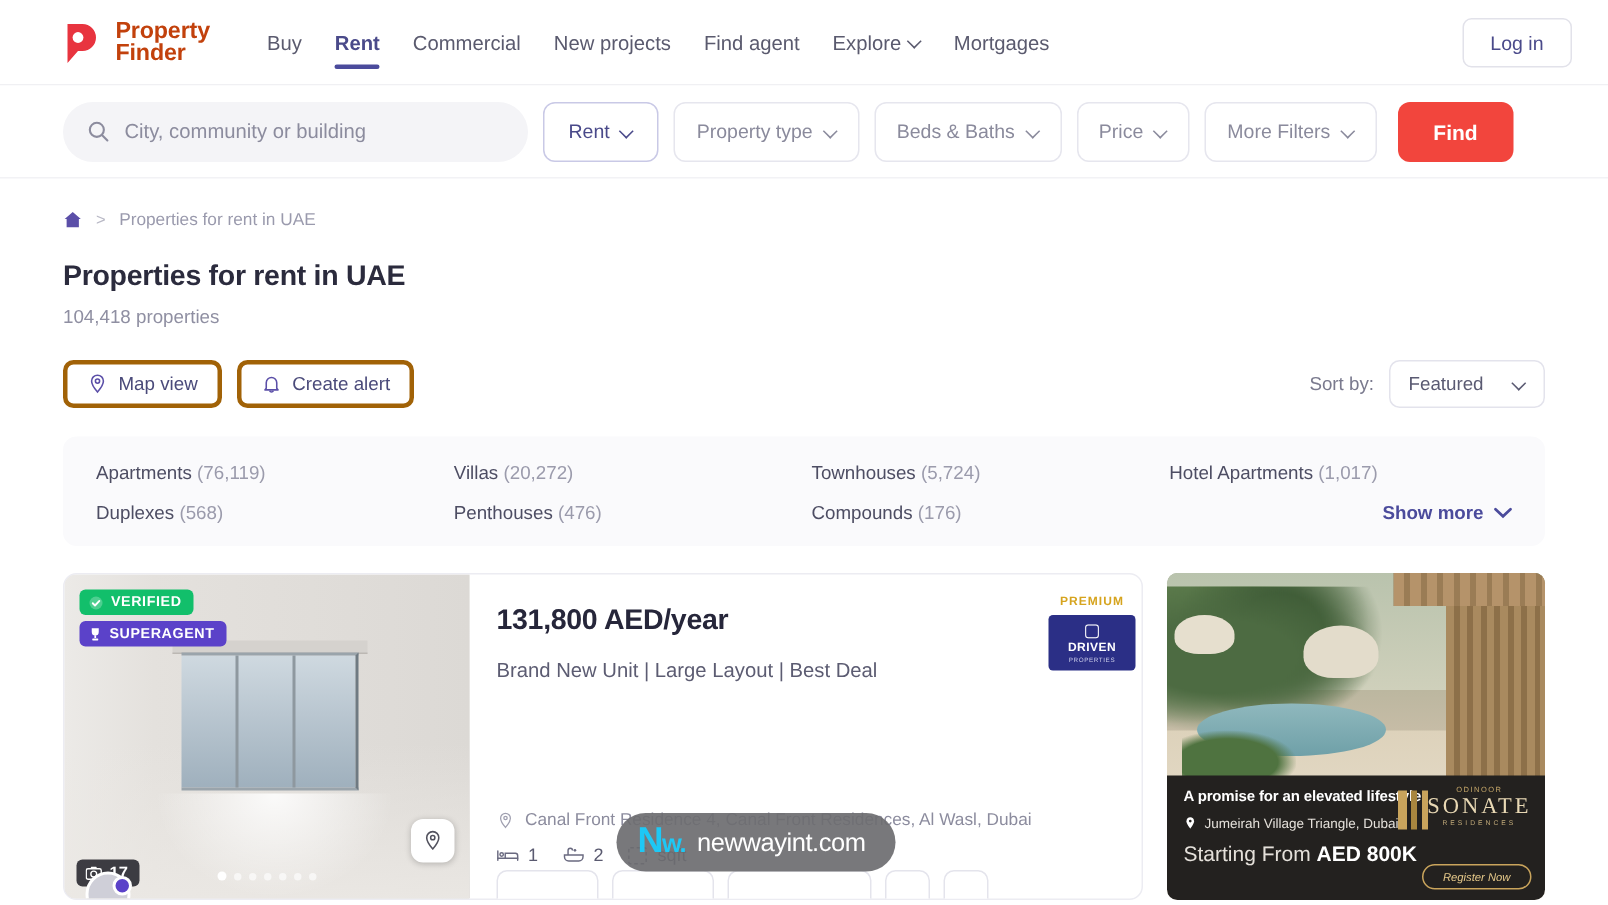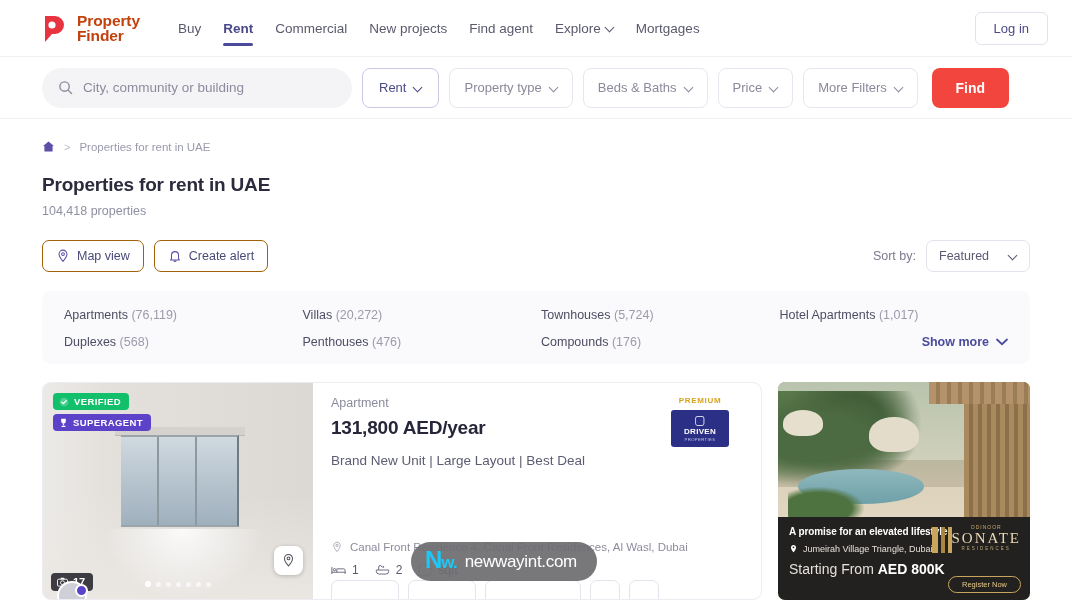--- a/index.html
+++ b/index.html
@@ -81,21 +81,21 @@
   .main { padding: 0 42px; }
   .breadcrumb { display: flex; align-items: center; gap: 9px; padding-top: 21px; }
   .bc-sep { color: #b9b9c6; font-size: 11px; }
   .bc-link { font-size: 11.5px; color: #9a9aad; cursor: pointer; }
 
   .page-title { font-size: 19px; font-weight: 700; color: #2b2b3d; margin-top: 21px; letter-spacing: -0.2px; }
   .page-count { font-size: 12.5px; color: #8f8fa2; margin-top: 8px; }
 
   .actions-row { display: flex; align-items: center; margin-top: 22px; }
   .ghost-btn {
-    height: 32px; border: 1px solid #a16207; border-radius: 7px;
+    height: 32px; border: 3px solid #a16207; border-radius: 7px;
     background: #fff; display: flex; align-items: center; gap: 7px;
     padding: 0 13px; font-size: 12.5px; color: #4a4a7a; cursor: pointer;
     margin-right: 10px;
   }
   .sortby { display: flex; align-items: center; gap: 10px; margin-left: auto; }
   .sortby-label { font-size: 12.5px; color: #7a7a8e; }
   .sort-select {
     height: 32px; min-width: 104px; border: 1px solid #e3e3ec; border-radius: 7px;
     background: #fff; display: flex; align-items: center; justify-content: space-between;
     padding: 0 12px; font-size: 12.5px; color: #5a5a72; cursor: pointer; gap: 16px;
@@ -195,21 +195,21 @@
     position: absolute; left: 18px; bottom: 46px;
     display: flex; align-items: center; gap: 7px;
     font-size: 11.5px; color: #8c8c9e;
   }
   .prop-specs {
     position: absolute; left: 18px; bottom: 22px;
     display: flex; align-items: center; gap: 16px;
     font-size: 12px; color: #5a5a70;
   }
   .spec { display: flex; align-items: center; gap: 6px; }
-  .agency-box { position: absolute; right: 32px; top: 13px; text-align: center; }
+  .agency-box { position: absolute; right: 4px; top: 13px; text-align: center; }
   .premium-tag { font-size: 8px; font-weight: 700; color: #d6a41f; letter-spacing: .7px; }
   .agency-logo {
     margin-top: 5px; width: 58px; height: 37px; background: #2b2f86;
     border-radius: 3px; display: flex; flex-direction: column;
     align-items: center; justify-content: center; gap: 1px;
   }
   .agency-logo .gl { color: #fff; font-size: 12px; line-height: 11px; }
   .agency-logo .an { color: #fff; font-size: 8px; font-weight: 700; letter-spacing: .3px; }
   .agency-logo .as { color: #c9cbe8; font-size: 4.2px; letter-spacing: .4px; }
 
@@ -259,21 +259,21 @@
   .ad-loc { font-size: 9px; color: #e4e0da; margin-top: 7px; display: flex; align-items: center; gap: 5px; }
   .ad-price { font-size: 14px; color: #e4e0da; margin-top: 7px; }
   .ad-price b { color: #fff; }
   .ad-brand { position: absolute; right: 9px; top: 7px; text-align: center; }
   .ad-brand-top { font-size: 5px; color: #c7a86a; letter-spacing: 1px; }
   .ad-brand-name { font-size: 15px; color: #e8d8b4; letter-spacing: 2px; line-height: 16px; font-family: "Liberation Serif", serif; }
   .ad-brand-sub { font-size: 4.5px; color: #bfa878; letter-spacing: 2px; }
   .ad-cta {
     position: absolute; right: 9px; bottom: 7px;
     border: 1px solid #c9a45c; border-radius: 11px;
-    color: #e6c98a; font-size: 7.5px; padding: 3px 13px; cursor: pointer;
+    color: #e6c98a; font-size: 7.5px; padding: 3px 13px; cursor: pointer; font-style: italic;
   }
   .ad-logo-mark {
     position: absolute; right: 78px; top: 10px; width: 20px; height: 26px;
     background: linear-gradient(90deg,#c9a45c 0 6px, transparent 6px 9px, #a8863f 9px 13px, transparent 13px 16px, #c9a45c 16px 20px);
   }
 
   
   .watermark {
     position: absolute; left: 411px; top: 542px;
     height: 39px; padding: 0 20px 0 14px;
@@ -512,21 +512,20 @@
                 </svg>
               </span>
             </div>
 
             <div class="agent-avatar">
               <span class="agent-dot"></span>
             </div>
           </div>
 
           <div class="card-body">
-            <div class="prop-type">Apartment</div>
             <div class="prop-price">131,800 AED/year</div>
             <div class="prop-desc">Brand New Unit | Large Layout | Best Deal</div>
 
             <div class="prop-loc">
               <span>
                 <svg width="12" height="12" viewBox="0 0 14 14">
                   <path d="M7 1.4c-2.1 0-3.8 1.7-3.8 3.8 0 2.8 3.8 7.2 3.8 7.2s3.8-4.4 3.8-7.2c0-2.1-1.7-3.8-3.8-3.8z" fill="none" stroke="#a0a0b0" stroke-width="1"></path>
                   <circle cx="7" cy="5.1" r="1.3" fill="none" stroke="#a0a0b0" stroke-width="1"></circle>
                 </svg>
               </span>

